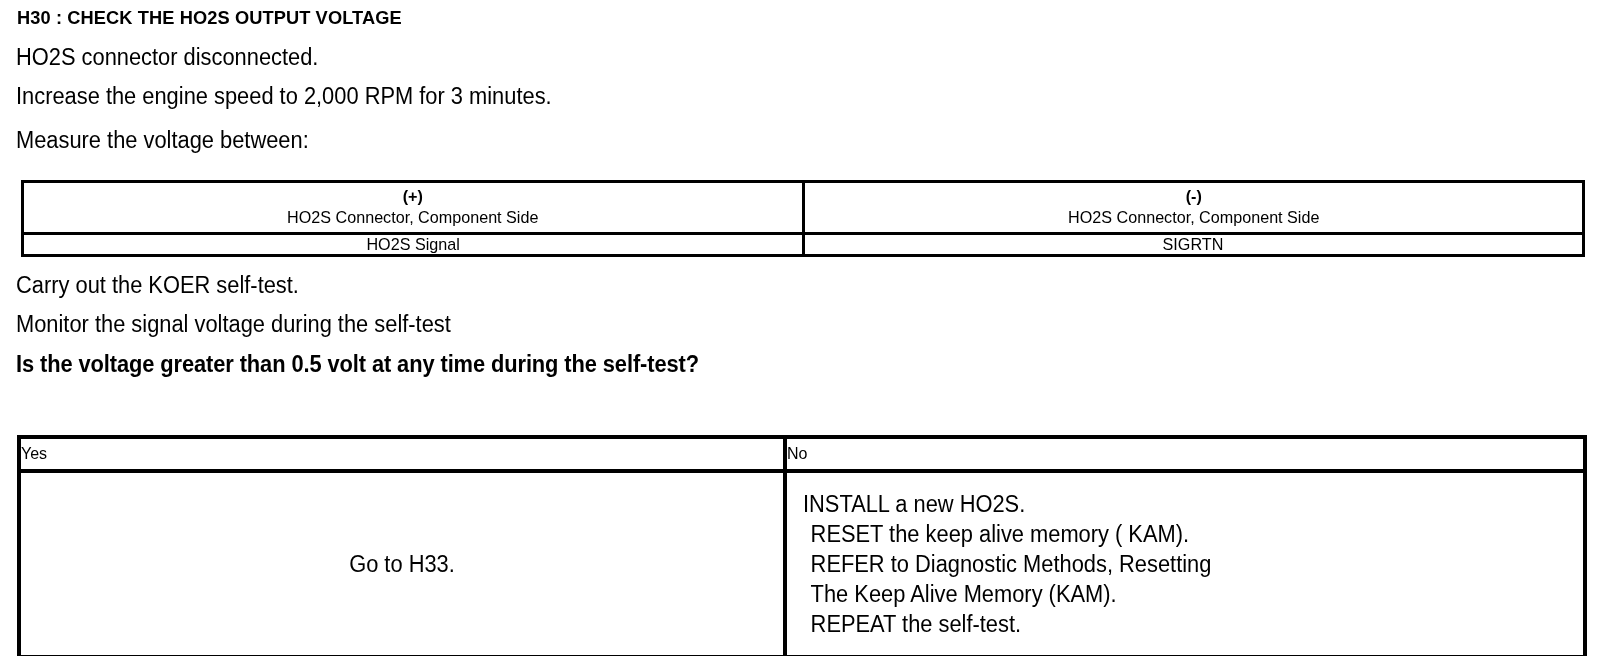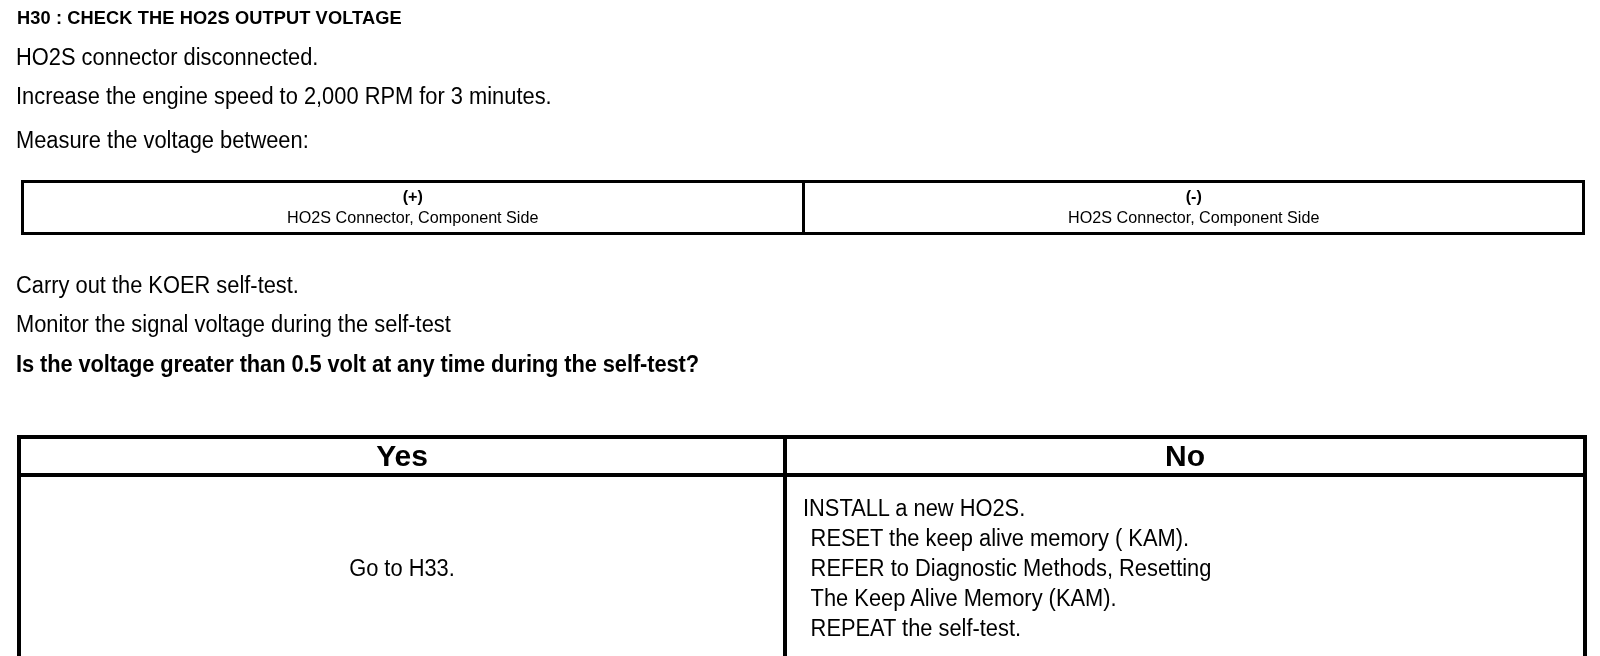--- a/index.html
+++ b/index.html
@@ -105,23 +105,23 @@
   #decision-table {
     left: 17px;
     top: 435px;
     width: 1566px;
   }
   #decision-table td {
     border-width: 4px;
   }
   #decision-table .dec-head {
     height: 30px;
-    font-size: 30px;
-    font-weight: bold;
-    text-align: center;
+    font-size: 16px;
+    font-weight: normal;
+    text-align: left;
   }
   #decision-table .dec-body {
     height: 146px;
     vertical-align: middle;
   }
   #decision-table .yes-answer {
     font-size: 23px;
     text-align: center;
     transform: scaleX(0.95);
     display: block;
@@ -160,20 +160,28 @@
 <table class="doc-table" id="pin-table">
   <tbody>
     <tr>
       <td class="pin-head-cell">
         <span class="pin-sign">(+)</span>
         <span class="pin-desc">HO2S Connector, Component Side</span>
       </td>
       <td class="pin-head-cell">
         <span class="pin-sign">(-)</span>
         <span class="pin-desc">HO2S Connector, Component Side</span>
+      </td>
+    </tr>
+    <tr>
+      <td class="pin-val-cell">
+        <span>HO2S Signal</span>
+      </td>
+      <td class="pin-val-cell">
+        <span>SIGRTN</span>
       </td>
     </tr>
   </tbody>
 </table>
 
 <div class="body-line bl-4">Carry out the KOER self-test.</div>
 <div class="body-line bl-5">Monitor the signal voltage during the self-test</div>
 <div class="body-line bold bl-6">Is the voltage greater than 0.5 volt at any time during the self-test?</div>
 
 <table class="doc-table" id="decision-table">

